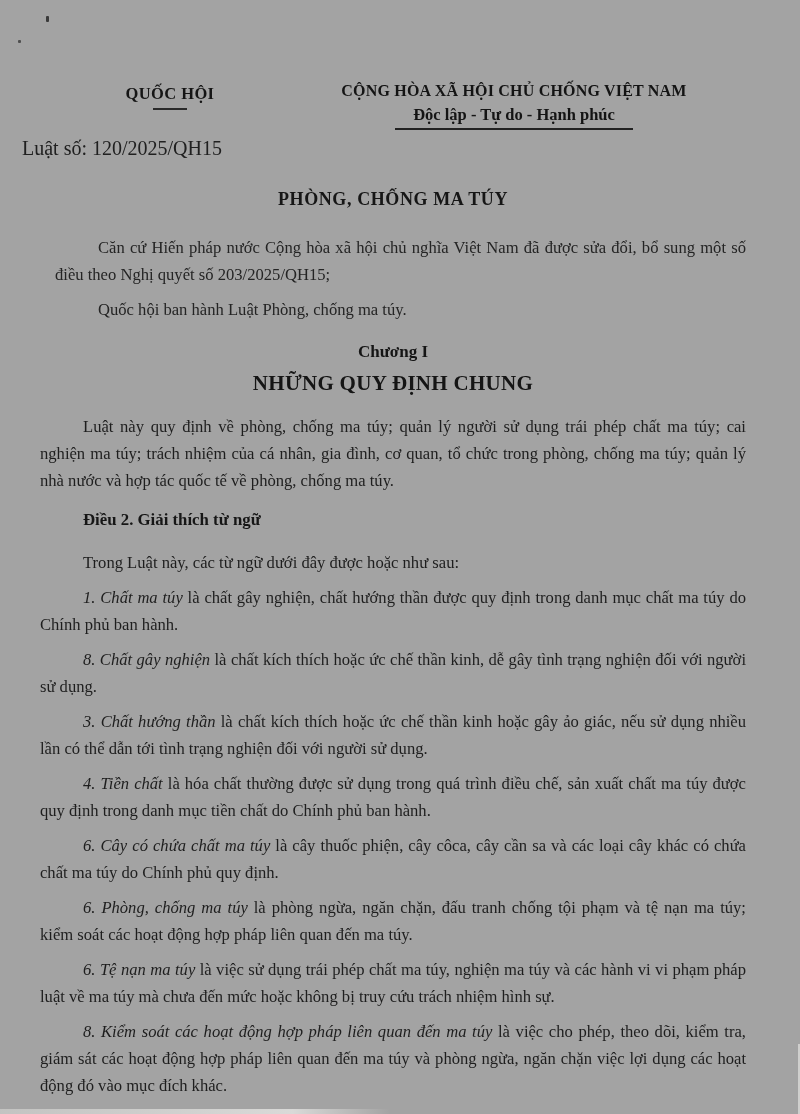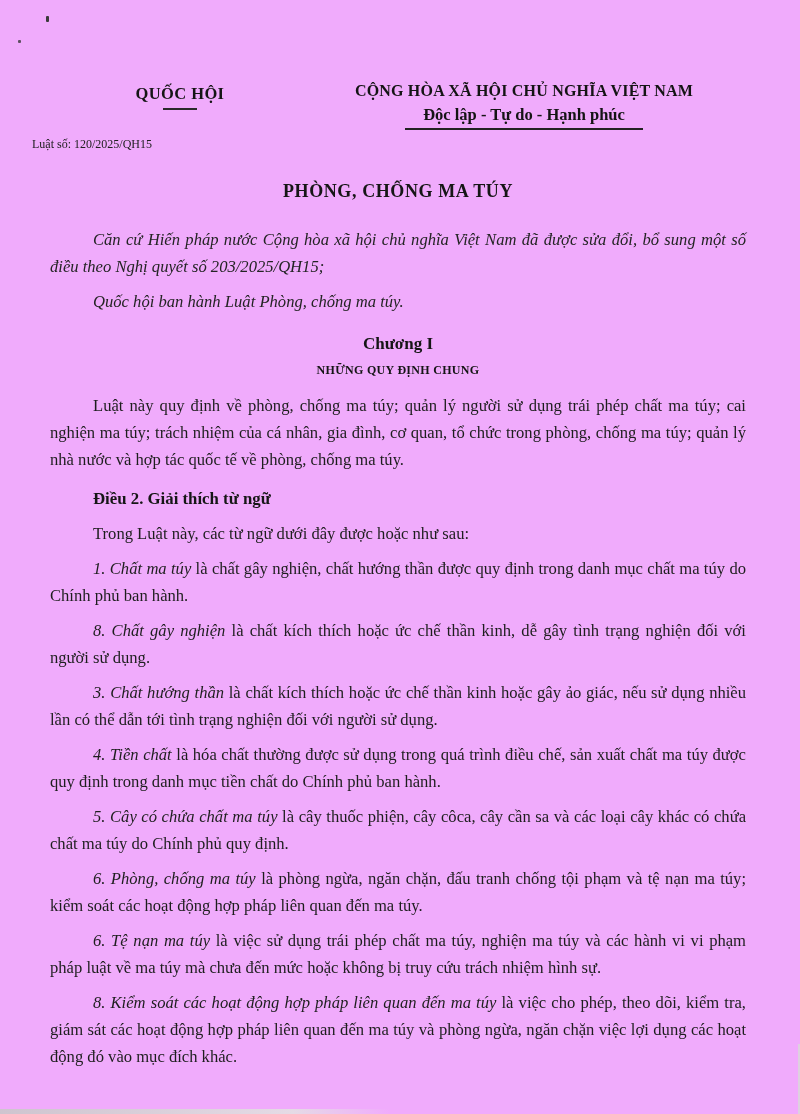--- a/index.html
+++ b/index.html
@@ -9,22 +9,22 @@
     height: 1114px;
     position: relative;
     font-family: "Liberation Serif", "DejaVu Serif", serif;
     color: #1e1e1e;
     overflow: hidden;
   }
   .page {
     position: relative;
     width: 800px;
     height: 1114px;
-    background: #f0abfc;
-    padding: 82px 54px 0 50px;
+    background: #a3a3a3;
+    padding: 82px 54px 0 40px;
   }
 
   
   .doc-header {
     display: flex;
     align-items: flex-start;
     margin-left: -26px; 
   }
   .header-left {
     width: 312px;
@@ -38,21 +38,21 @@
     color: #151515;
   }
   .org-underline {
     width: 34px;
     height: 2px;
     background: #2a2a2a;
     margin: 4px auto 0 auto;
   }
   .law-number {
     margin-top: 27px;
-    font-size: 12px;
+    font-size: 20px;
     text-align: left;
     padding-left: 8px;
     color: #202020;
   }
   .header-right {
     width: 388px;
     text-align: center;
     margin-left: -6px;
   }
   .national-title {
@@ -96,46 +96,47 @@
     margin-top: 24px;
     font-size: 16.6px;
     line-height: 27px;
     text-align: justify;
   }
   p.para {
     text-indent: 43px;
     margin-top: 8px;
   }
   .preamble p.para {
-    font-style: italic;
     color: #242424;
+    margin-left: 15px;
   }
   .preamble { margin-bottom: 2px; }
 
   .chapter { text-align: center; margin-top: 15px; }
   .chapter-label {
     font-weight: bold;
     font-size: 17px;
     color: #151515;
   }
   .chapter-title {
     font-weight: bold;
-    font-size: 12px;
+    font-size: 21px;
     letter-spacing: 0.3px;
+    margin-top: 5px;
     color: #151515;
   }
 
   .article-heading {
     font-weight: bold;
     font-size: 16.8px;
     text-indent: 43px;
     margin-top: 12px;
     color: #161616;
   }
-  .article-body { margin-top: 8px; }
+  .article-body { margin-top: 16px; }
 
   .definition .term-lead { font-style: italic; }
 
   
   .speck {
     position: absolute;
     background: #3a3a3a;
     border-radius: 1px;
   }
   .speck-1 { left: 46px; top: 16px; width: 3px; height: 6px; }
@@ -163,21 +164,21 @@
   <div class="speck speck-1"></div>
   <div class="speck speck-2"></div>
 
   <div class="doc-header">
     <div class="header-left">
       <div class="org-name">QUỐC HỘI</div>
       <div class="org-underline"></div>
       <div class="law-number">Luật số: 120/2025/QH15</div>
     </div>
     <div class="header-right">
-      <div class="national-title">CỘNG HÒA XÃ HỘI CHỦ NGHĨA VIỆT NAM</div>
+      <div class="national-title">CỘNG HÒA XÃ HỘI CHỦ CHỐNG VIỆT NAM</div>
       <div class="national-motto">Độc lập - Tự do - Hạnh phúc</div>
       <div class="motto-underline"></div>
     </div>
   </div>
 
   <div class="doc-title">
     <div class="doc-title-line2">PHÒNG, CHỐNG MA TÚY</div>
   </div>
 
   <div class="body-text">
@@ -201,21 +202,21 @@
       <p class="para">Trong Luật này, các từ ngữ dưới đây được hoặc như sau:</p>
 
       <p class="para definition"><span class="term-lead">1. Chất ma túy</span><span> là chất gây nghiện, chất hướng thần được quy định trong danh mục chất ma túy do Chính phủ ban hành.</span></p>
 
       <p class="para definition"><span class="term-lead">8. Chất gây nghiện</span><span> là chất kích thích hoặc ức chế thần kinh, dễ gây tình trạng nghiện đối với người sử dụng.</span></p>
 
       <p class="para definition"><span class="term-lead">3. Chất hướng thần</span><span> là chất kích thích hoặc ức chế thần kinh hoặc gây ảo giác, nếu sử dụng nhiều lần có thể dẫn tới tình trạng nghiện đối với người sử dụng.</span></p>
 
       <p class="para definition"><span class="term-lead">4. Tiền chất</span><span> là hóa chất thường được sử dụng trong quá trình điều chế, sản xuất chất ma túy được quy định trong danh mục tiền chất do Chính phủ ban hành.</span></p>
 
-      <p class="para definition"><span class="term-lead">5. Cây có chứa chất ma túy</span><span> là cây thuốc phiện, cây côca, cây cần sa và các loại cây khác có chứa chất ma túy do Chính phủ quy định.</span></p>
+      <p class="para definition"><span class="term-lead">6. Cây có chứa chất ma túy</span><span> là cây thuốc phiện, cây côca, cây cần sa và các loại cây khác có chứa chất ma túy do Chính phủ quy định.</span></p>
 
       <p class="para definition"><span class="term-lead">6. Phòng, chống ma túy</span><span> là phòng ngừa, ngăn chặn, đấu tranh chống tội phạm và tệ nạn ma túy; kiểm soát các hoạt động hợp pháp liên quan đến ma túy.</span></p>
 
       <p class="para definition"><span class="term-lead">6. Tệ nạn ma túy</span><span> là việc sử dụng trái phép chất ma túy, nghiện ma túy và các hành vi vi phạm pháp luật về ma túy mà chưa đến mức hoặc không bị truy cứu trách nhiệm hình sự.</span></p>
 
       <p class="para definition"><span class="term-lead">8. Kiểm soát các hoạt động hợp pháp liên quan đến ma túy</span><span> là việc cho phép, theo dõi, kiểm tra, giám sát các hoạt động hợp pháp liên quan đến ma túy và phòng ngừa, ngăn chặn việc lợi dụng các hoạt động đó vào mục đích khác.</span></p>
     </div>
 
   </div>
 

